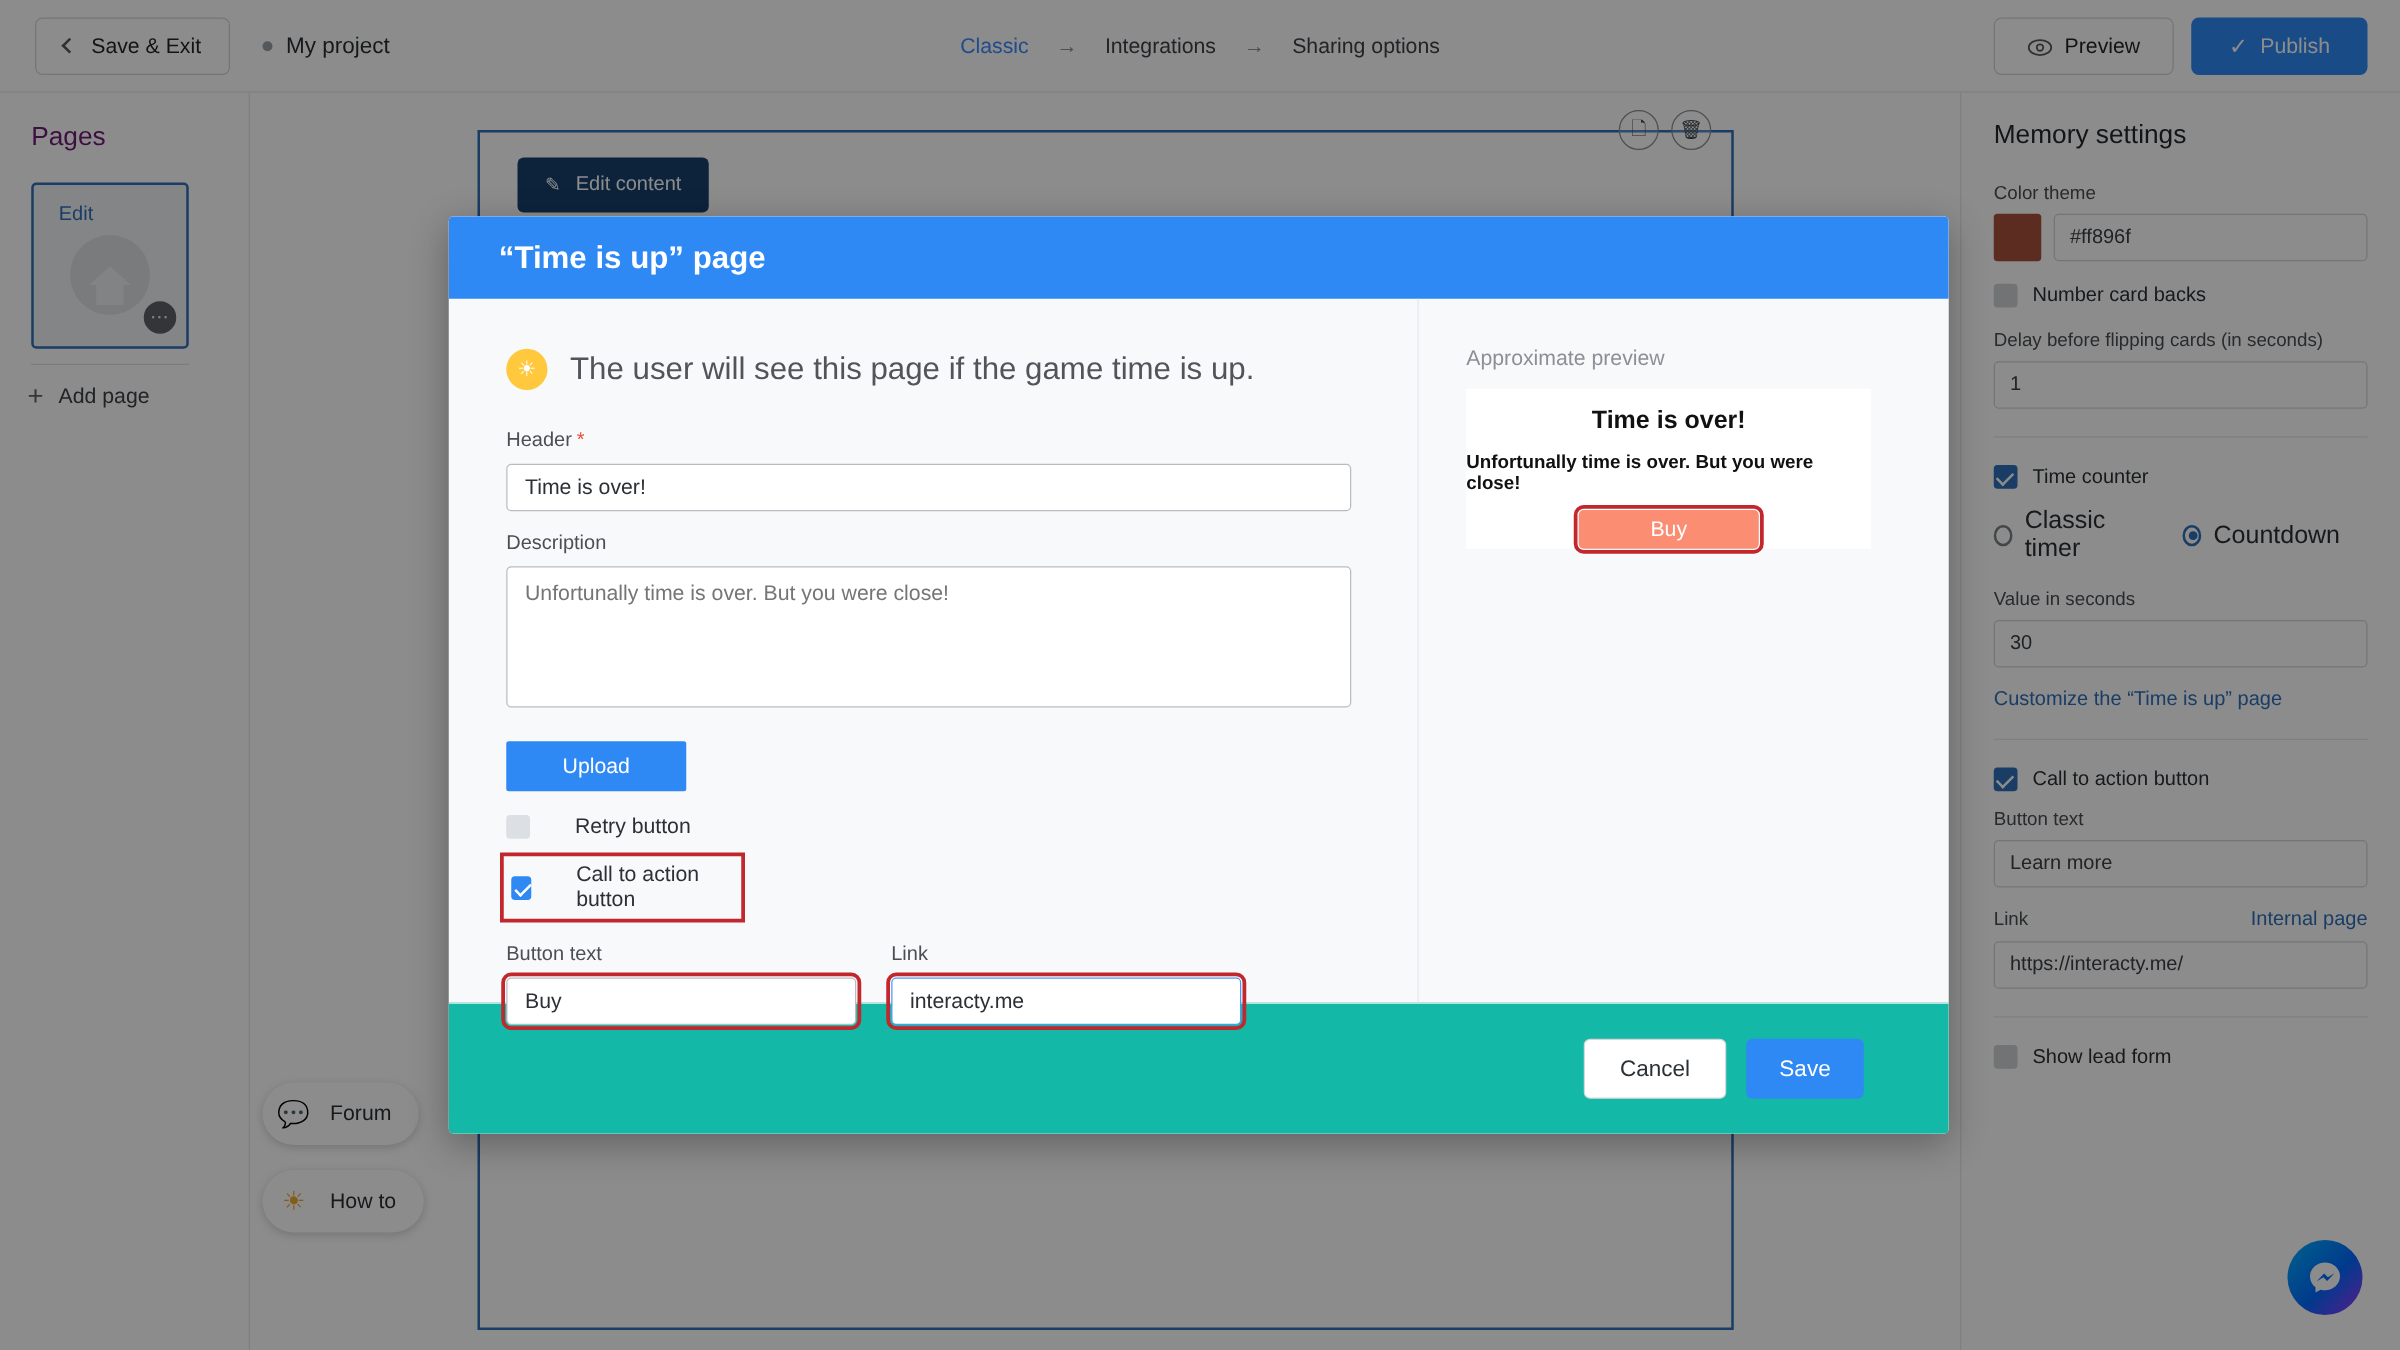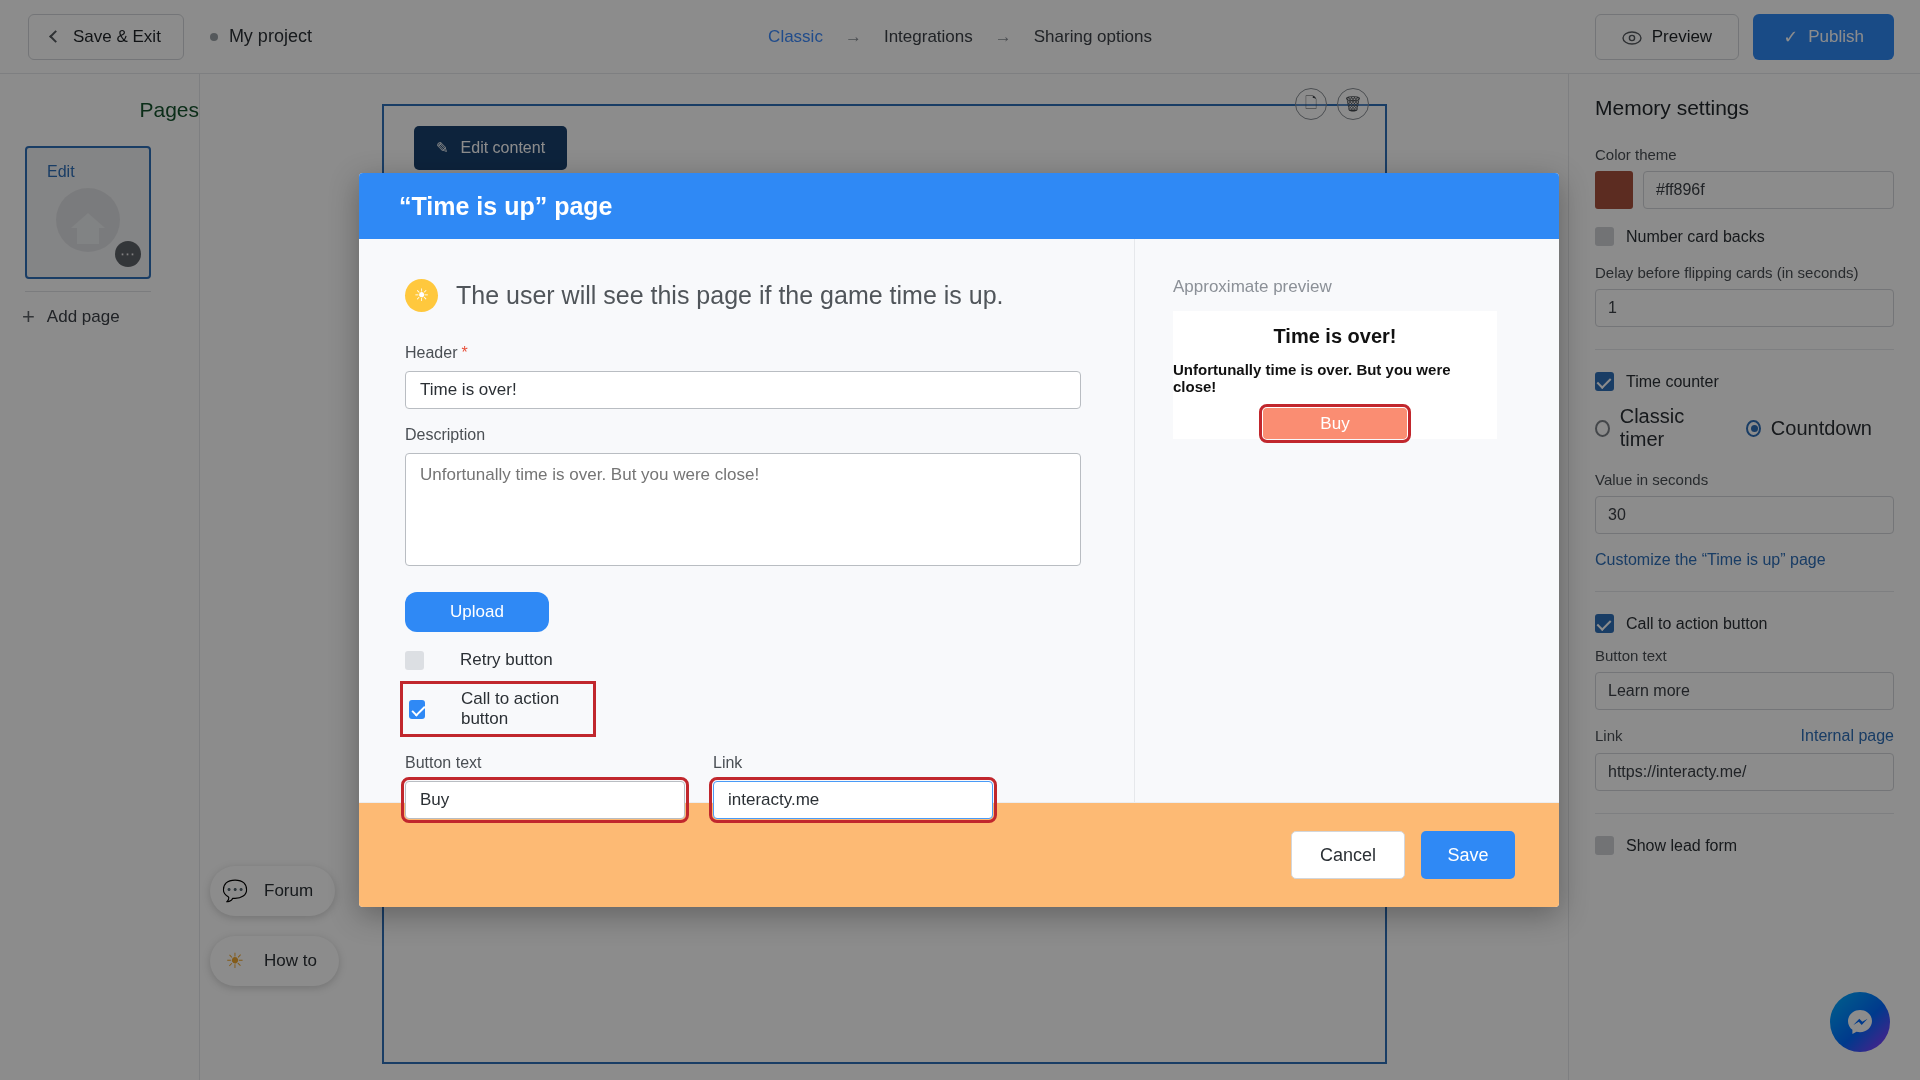--- a/index.html
+++ b/index.html
@@ -65,21 +65,21 @@
   }
   .eye-ic { width: 20px; height: 14px; position: relative; }
   .check-ic { font-size: 18px; line-height: 1; }
 
   
   .pages-panel {
     position: absolute; left: 0; top: 74px;
     width: 200px; height: 1006px;
     background: #fff; border-right: 1px solid #e6e8eb;
   }
-  .pages-title { margin: 24px 0 0 25px; font-size: 21px; color: #14532d; text-align: right; }
+  .pages-title { margin: 24px 0 0 25px; font-size: 21px; color: #701a75; }
   .page-card {
     margin: 24px 0 0 25px;
     width: 126px; height: 133px;
     border: 2px solid #2f6fb8; border-radius: 4px;
     background: #f1f2f4;
     position: relative; cursor: pointer;
   }
   .page-card-label {
     position: absolute; left: 20px; top: 15px;
     font-size: 16px; color: #2f6fb8;
@@ -243,21 +243,21 @@
     font-family: "Liberation Sans", sans-serif;
   }
   .m-area {
     width: 676px; height: 113px;
     border: 1px solid #b9bdc2; border-radius: 4px; background: #fff;
     font-size: 17px; color: #2b3035; padding: 11px 14px;
     font-family: "Liberation Sans", sans-serif; resize: none;
   }
   .upload-btn {
     margin-top: 22px; width: 144px; height: 40px;
-    background: #2f89f5; border: none; border-radius: 12px;
+    background: #2f89f5; border: none; border-radius: 2px;
     color: #fff; font-size: 17px; cursor: pointer;
     font-family: "Liberation Sans", sans-serif;
   }
   .m-chk-row { display: flex; align-items: center; gap: 11px; margin-top: 18px; cursor: pointer; }
   .m-chk { width: 19px; height: 19px; border-radius: 3px; background: #dcdfe3; }
   .m-chk.on { background: #2f89f5; position: relative; }
   .m-chk.on::after {
     content: ""; position: absolute; left: 6px; top: 3px;
     width: 5px; height: 11px; border: solid #fff; border-width: 0 2px 2px 0;
     transform: rotate(45deg);
@@ -284,23 +284,23 @@
   .prev-h { font-size: 20px; font-weight: bold; color: #111; }
   .prev-d { font-size: 15px; font-weight: bold; color: #111; margin-top: 13px; }
   .prev-btn {
     margin-top: 13px; width: 144px; height: 36px;
     background: #fa8d72; border-radius: 4px; color: #fff;
     display: flex; align-items: center; justify-content: center;
     font-size: 17px; cursor: pointer;
   }
 
   .modal-foot {
-    height: 105px; background: #fdba74; border-top: 1px solid #eceef0;
+    height: 105px; background: #14b8a6; border-top: 1px solid #eceef0;
     display: flex; align-items: center; justify-content: flex-end;
-    gap: 16px; padding-right: 44px;
+    gap: 16px; padding-right: 68px;
   }
   .btn-cancel {
     width: 114px; height: 48px; background: #fff;
     border: 1px solid #d3d6da; border-radius: 5px;
     font-size: 18px; color: #2b3035; cursor: pointer;
     font-family: "Liberation Sans", sans-serif;
   }
   .btn-save {
     width: 94px; height: 48px; background: #2f89f5;
     border: none; border-radius: 5px;

